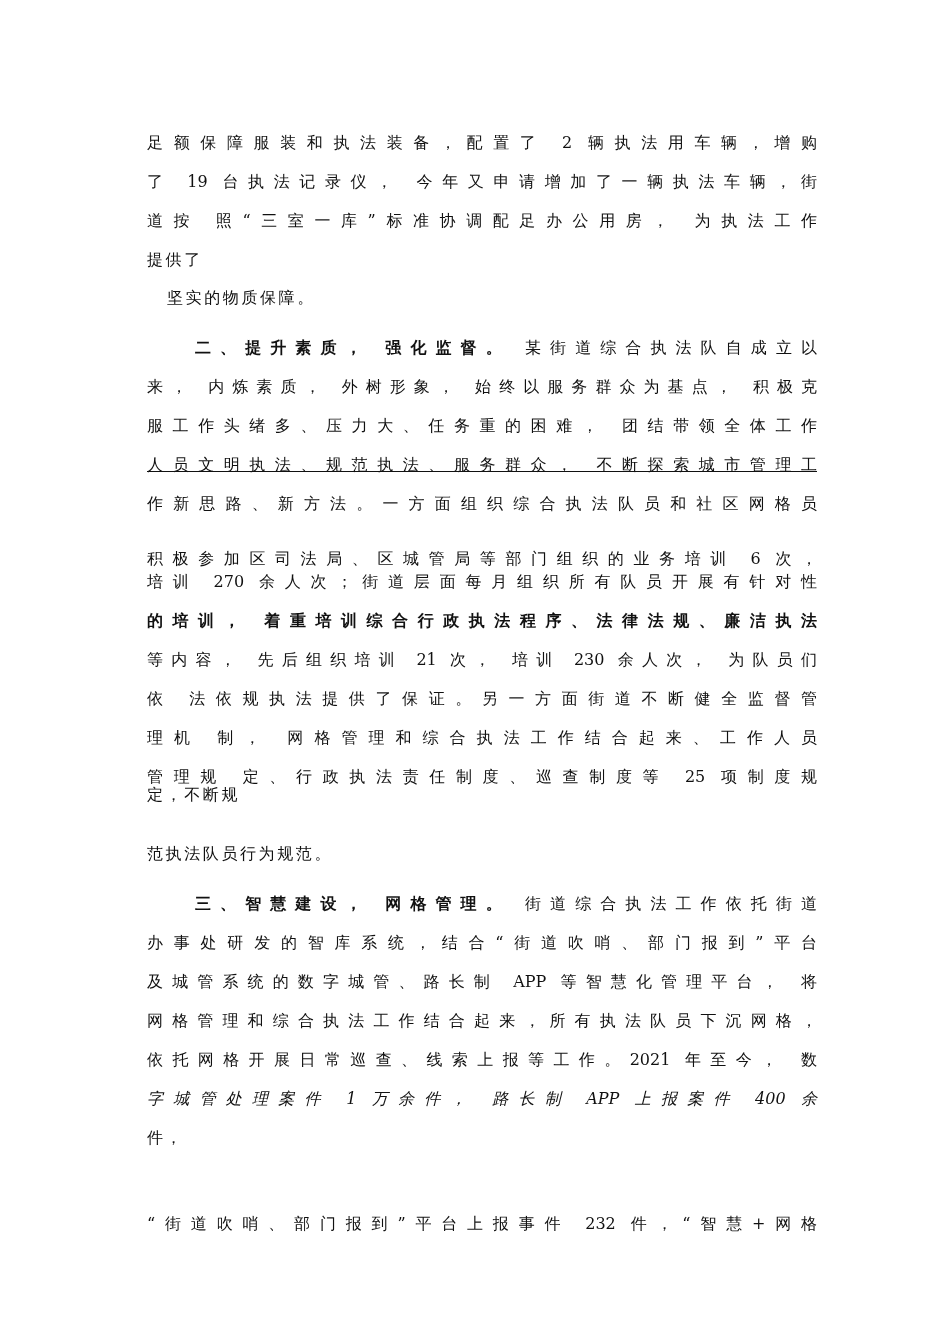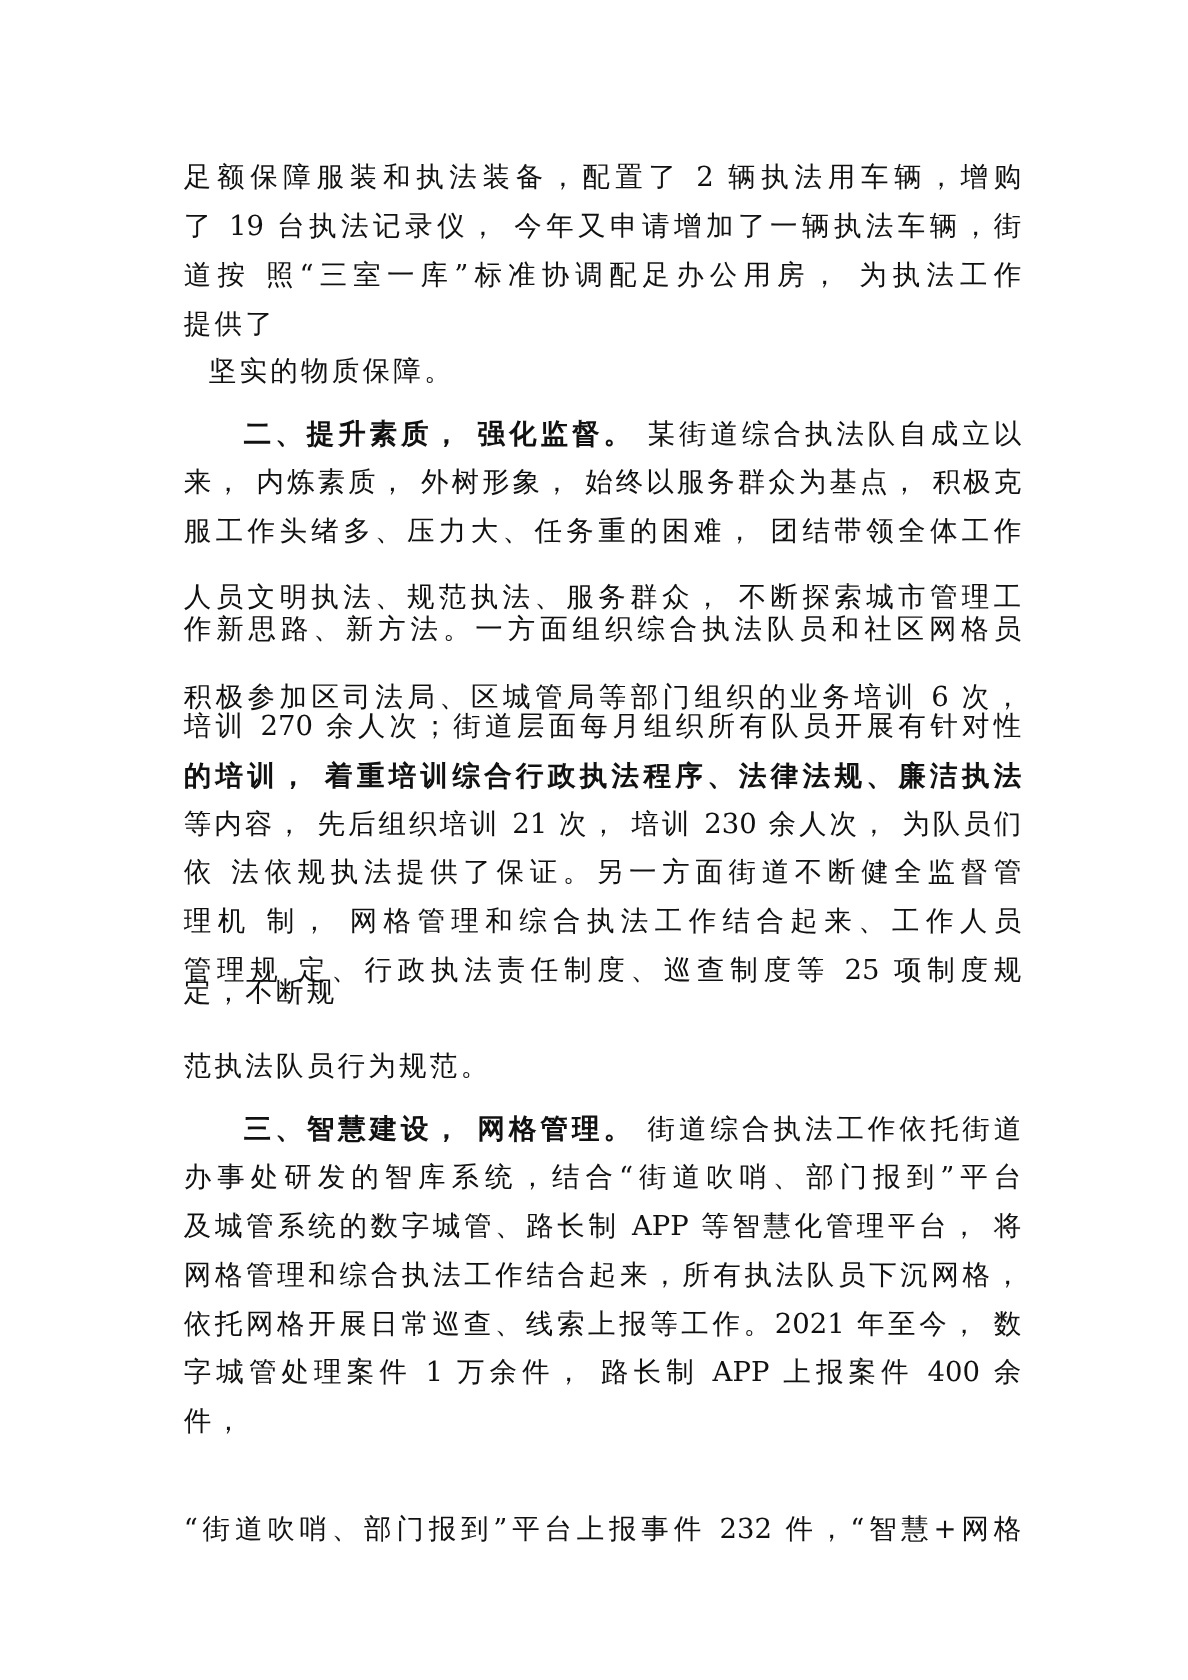--- a/index.html
+++ b/index.html
@@ -1,48 +1,48 @@
 <!DOCTYPE html>
 <html><head>
 <meta charset="utf-8">
 <style>
   html, body { margin:0; padding:0; background:#ffffff; }
   body { width:950px; height:1344px; position:relative; overflow:hidden;
          font-family: "DejaVu Serif", "Liberation Serif", serif; color:#111; }
   .page { position:absolute; left:147px; top:128px; width:670px; }
-  .line { position:absolute; left:0; white-space:nowrap; font-size:22px;
+  .line { position:absolute; left:0; white-space:nowrap; font-size:16px;
           line-height:30px; letter-spacing:2.6px; }
   .line.just { width:670px; text-align:justify; text-align-last:justify; letter-spacing:0; }
   .bold { font-family: "DejaVu Sans", "Liberation Sans", sans-serif; font-weight:bold; letter-spacing:0; }
   .indent { padding-left:48px; box-sizing:border-box; }
 </style>
 </head>
 <body>
 
 <div class="page" id="page">
     <div class="line just" style="top: 0px;"><span>足额保障服装和执法装备，配置了 2 辆执法用车辆，增购</span></div>
     <div class="line just" style="top: 39px;"><span>了 19 台执法记录仪， 今年又申请增加了一辆执法车辆，街</span></div>
     <div class="line just" style="top: 78px;"><span>道按 照“三室一库”标准协调配足办公用房， 为执法工作</span></div>
     <div class="line" style="top: 117px;"><span>提供了</span></div>
     <div class="line" style="top: 155px; margin-left: 20px;"><span>坚实的物质保障。</span></div>
     <div class="line just indent" style="top: 205px;"><span class="bold">二、提升素质， 强化监督。</span><span> 某街道综合执法队自成立以</span></div>
     <div class="line just" style="top: 244px;"><span>来， 内炼素质， 外树形象， 始终以服务群众为基点， 积极克</span></div>
     <div class="line just" style="top: 283px;"><span>服工作头绪多、压力大、任务重的困难， 团结带领全体工作</span></div>
-    <div class="line just" style="top: 336px;"><span>人员文明执法、规范执法、服务群众， 不断探索城市管理工</span></div>
+    <div class="line just" style="top: 322px; text-decoration: underline;"><span>人员文明执法、规范执法、服务群众， 不断探索城市管理工</span></div>
     <div class="line just" style="top: 361px;"><span>作新思路、新方法。一方面组织综合执法队员和社区网格员</span></div>
     <div class="line just" style="top: 416px;"><span>积极参加区司法局、区城管局等部门组织的业务培训 6 次，</span></div>
     <div class="line just" style="top: 439px;"><span>培训 270 余人次；街道层面每月组织所有队员开展有针对性</span></div>
     <div class="line just" style="top: 478px; font-weight: bold;"><span>的培训， 着重培训综合行政执法程序、法律法规、廉洁执法</span></div>
     <div class="line just" style="top: 517px;"><span>等内容， 先后组织培训 21 次， 培训 230 余人次， 为队员们</span></div>
     <div class="line just" style="top: 556px;"><span>依 法依规执法提供了保证。另一方面街道不断健全监督管</span></div>
     <div class="line just" style="top: 595px;"><span>理机 制， 网格管理和综合执法工作结合起来、工作人员</span></div>
     <div class="line just" style="top: 634px;"><span>管理规 定、行政执法责任制度、巡查制度等 25 项制度规</span></div>
     <div class="line" style="top: 652px;"><span>定，不断规</span></div>
     <div class="line" style="top: 711px;"><span>范执法队员行为规范。</span></div>
     <div class="line just indent" style="top: 761px;"><span class="bold">三、智慧建设， 网格管理。</span><span> 街道综合执法工作依托街道</span></div>
     <div class="line just" style="top: 800px;"><span>办事处研发的智库系统，结合“街道吹哨、部门报到”平台</span></div>
     <div class="line just" style="top: 839px;"><span>及城管系统的数字城管、路长制 APP 等智慧化管理平台， 将</span></div>
     <div class="line just" style="top: 878px;"><span>网格管理和综合执法工作结合起来，所有执法队员下沉网格，</span></div>
     <div class="line just" style="top: 917px;"><span>依托网格开展日常巡查、线索上报等工作。2021 年至今， 数</span></div>
-    <div class="line just" style="top: 956px;"><span>字城管处理案件 1 万余件， 路长制 APP 上报案件 400 余</span></div>
+    <div class="line just" style="top: 956px; font-style: italic;"><span>字城管处理案件 1 万余件， 路长制 APP 上报案件 400 余</span></div>
     <div class="line" style="top: 995px;"><span>件，</span></div>
     <div class="line just" style="top: 1033px; margin-top: 48px;"><span>“街道吹哨、部门报到”平台上报事件 232 件，“智慧+网格</span></div>
   </div>
 
 </body></html>

